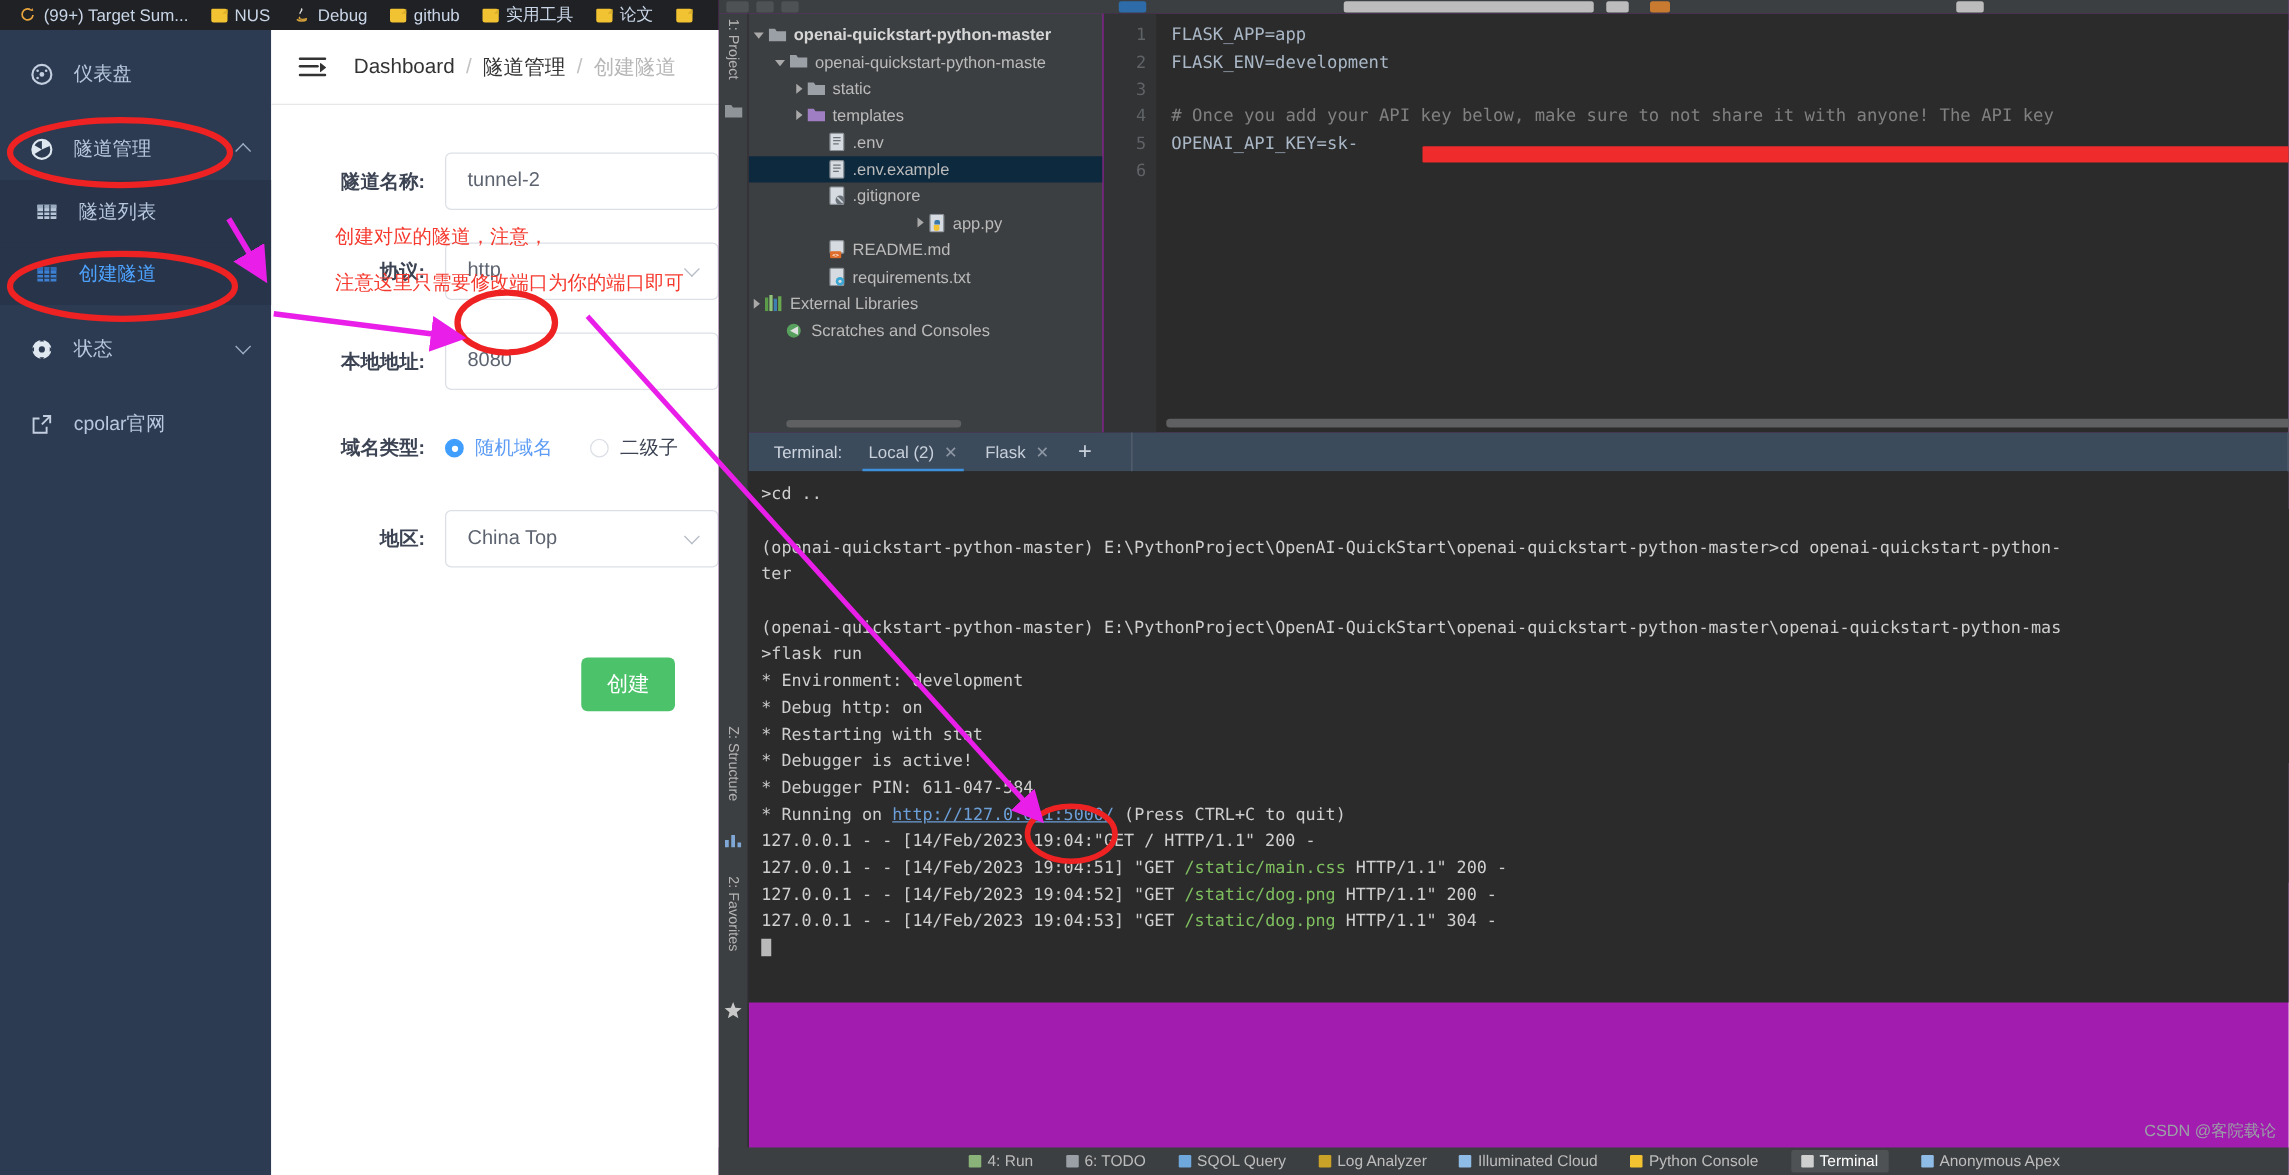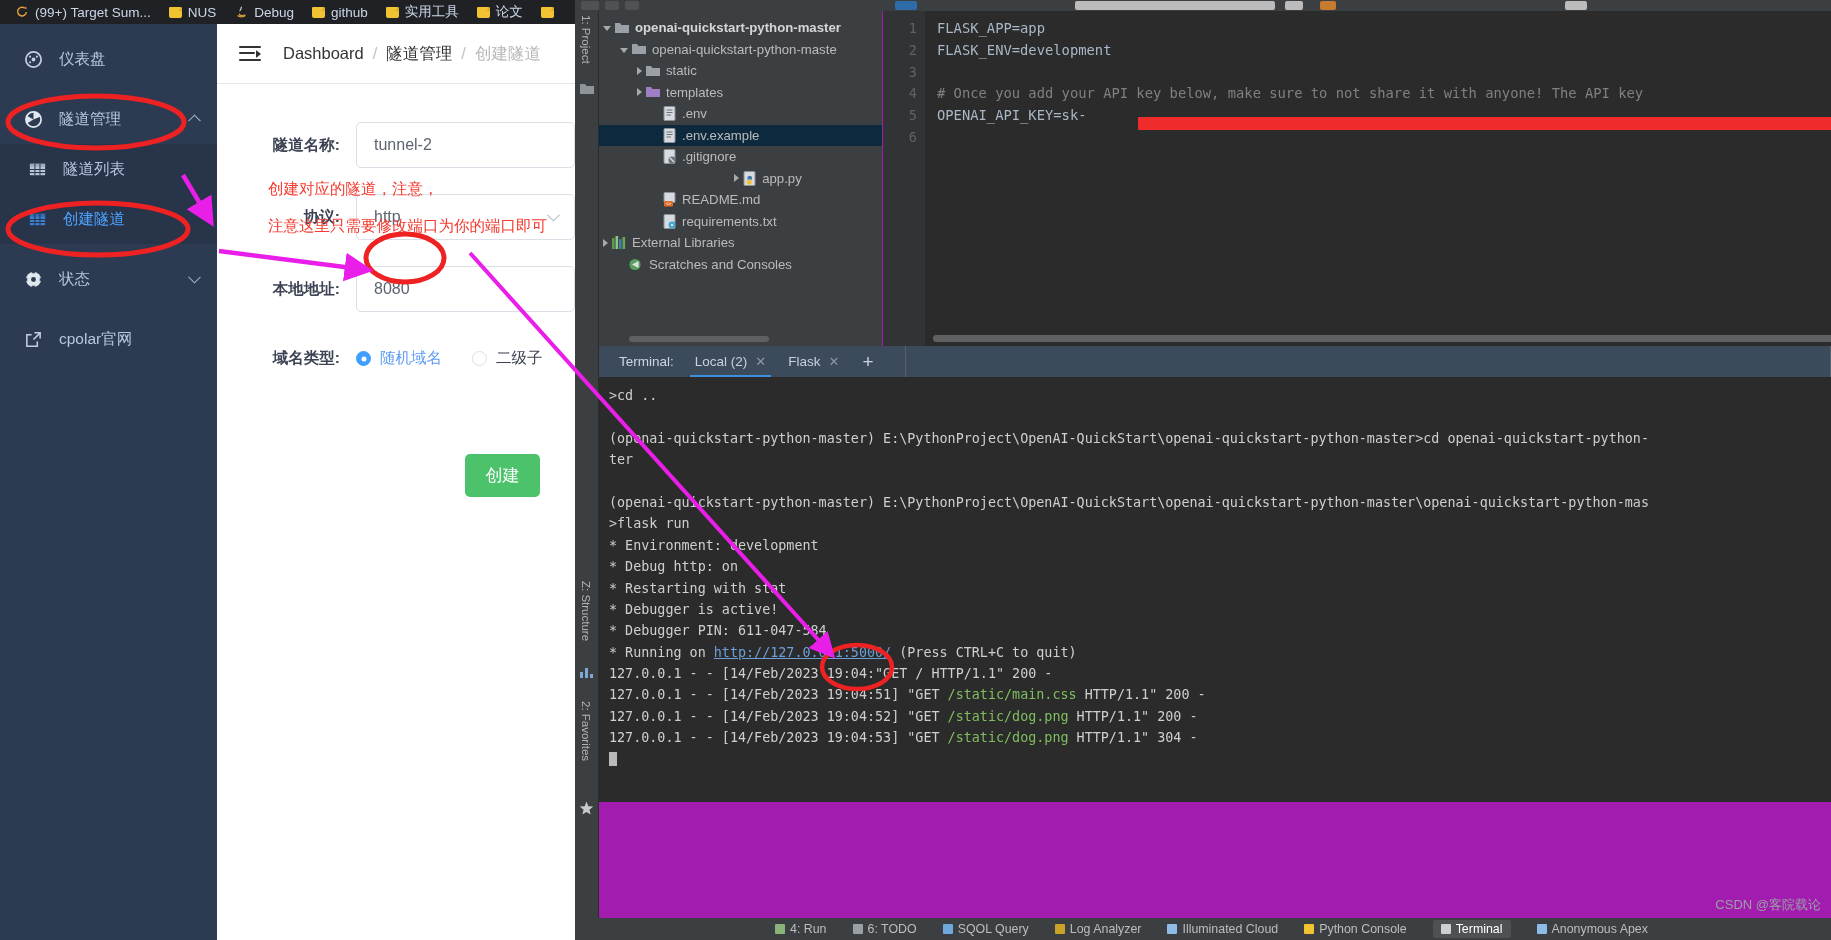--- a/index.html
+++ b/index.html
@@ -421,20 +421,27 @@
         <div class="radio-opt">
           <span class="radio-dot on"></span>
           <span class="radio-label">随机域名</span>
         </div>
         <div class="radio-opt">
           <span class="radio-dot"></span>
           <span class="radio-label off">二级子</span>
         </div>
       </div>
 
+      <div class="form-row" style="margin-top:22px;">
+        <div class="form-label">地区:</div>
+        <div class="form-field">
+          <span>China Top</span>
+          <span class="sel-caret"></span>
+        </div>
+      </div>
 
       <button class="create-btn">创建</button>
     </div>
 
     <div class="annot-red" style="left:51px; top:155px;">创建对应的隧道，注意，</div>
     <div class="annot-red" style="left:51px; top:192px;">注意这里只需要修改端口为你的端口即可</div>
   </div>
 
   <div class="ide">
 

